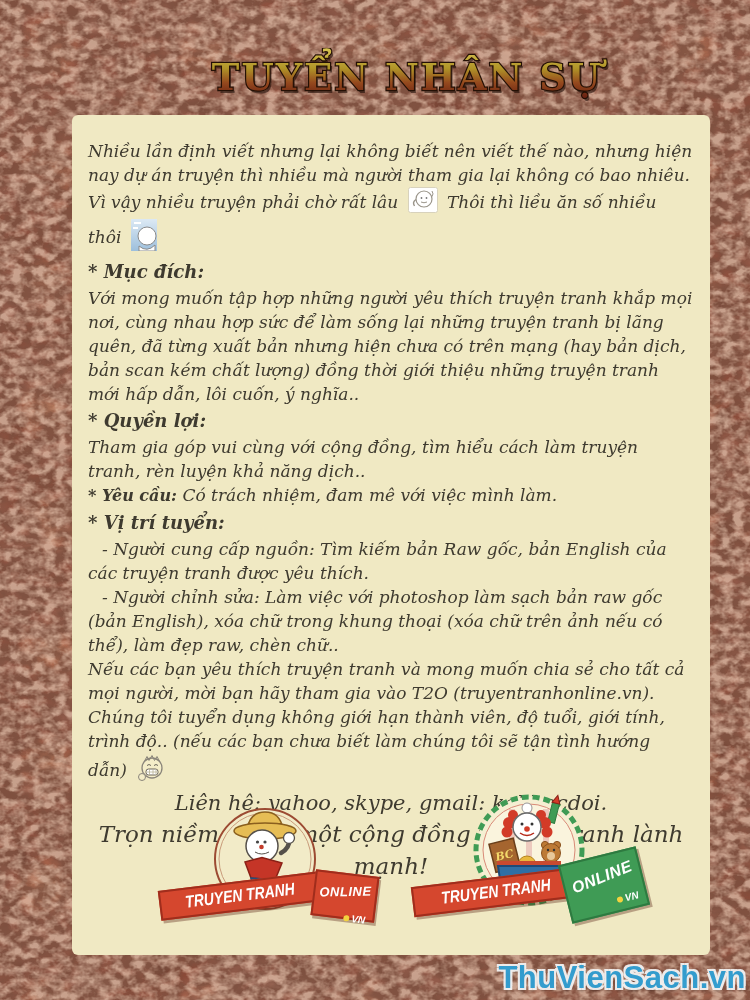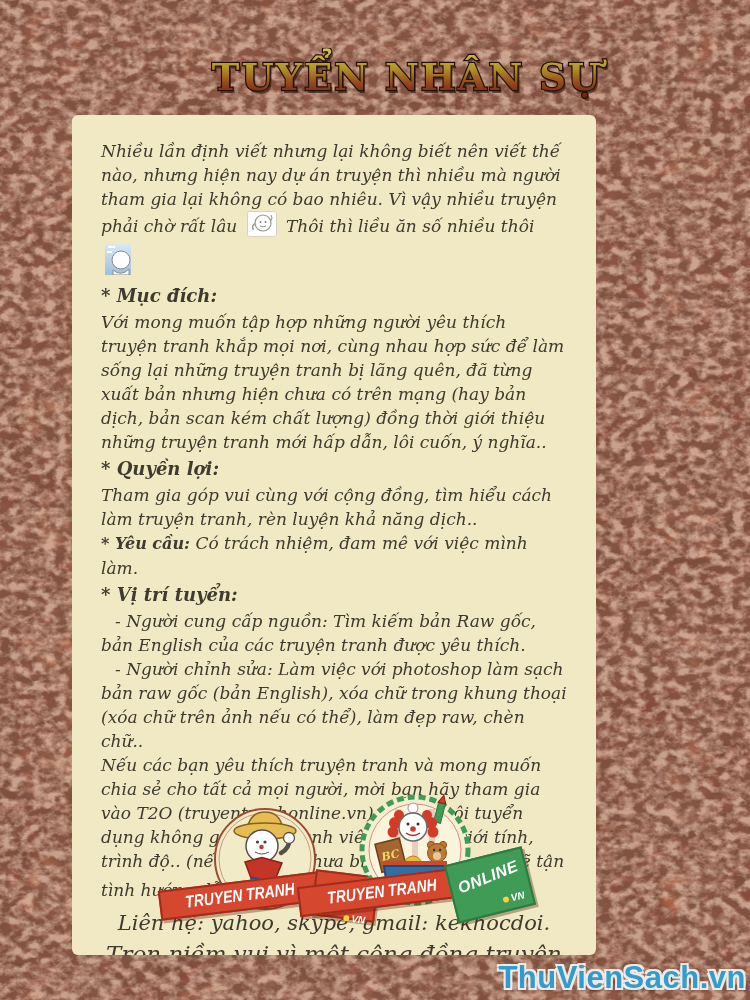--- a/index.html
+++ b/index.html
@@ -10,22 +10,22 @@
       radial-gradient(closest-side at 70% 20%, #5c2a1e 0%, rgba(0,0,0,0) 60%),
       radial-gradient(closest-side at 80% 75%, #b3765a 0%, rgba(0,0,0,0) 65%),
       radial-gradient(closest-side at 15% 80%, #4a2016 0%, rgba(0,0,0,0) 55%),
       radial-gradient(closest-side at 55% 60%, #9a5540 0%, rgba(0,0,0,0) 60%),
       radial-gradient(closest-side at 45% 15%, #caa28e 0%, rgba(0,0,0,0) 50%);
     background-size:160px 120px,120px 90px,180px 140px,140px 110px,100px 80px,200px 160px;
     font-family:"DejaVu Serif",serif;}
   .bg-tex{position:absolute;left:0;top:0;z-index:0;}
   .title-wrap{position:absolute;left:0;top:48px;width:750px;text-align:center;z-index:2;padding-left:32px;}
   .title-svg text{font-family:"DejaVu Serif",serif;font-weight:bold;font-size:37px;letter-spacing:2px;}
-  .panel{position:absolute;left:72px;top:115px;width:524px;height:840px;box-sizing:border-box;
-    background:#f0e9c3;border-radius:6px;padding:24px 29px 0;z-index:2;
+  .panel{position:absolute;left:72px;top:115px;width:638px;height:840px;box-sizing:border-box;
+    background:#f0e9c3;border-radius:6px;padding:24px 16px 0;z-index:2;
     color:#3e3a2f;font-style:italic;font-size:17px;line-height:24px;overflow:hidden;}
   .panel p{margin:0;}
   .panel h3{font-size:18px;line-height:24px;margin:3px 0 2px;font-weight:bold;}
   .lead{font-weight:bold;font-size:16px;}
   .item{text-indent:14px;}
   .closing{margin-top:20px;}
   .contact{text-align:center;font-size:21px;line-height:29px;margin-top:7px;}
   .slogan{text-align:center;font-size:23px;line-height:32px;margin-top:3px;}
   .emo{display:inline-block;vertical-align:middle;margin:0 4px;}
   

